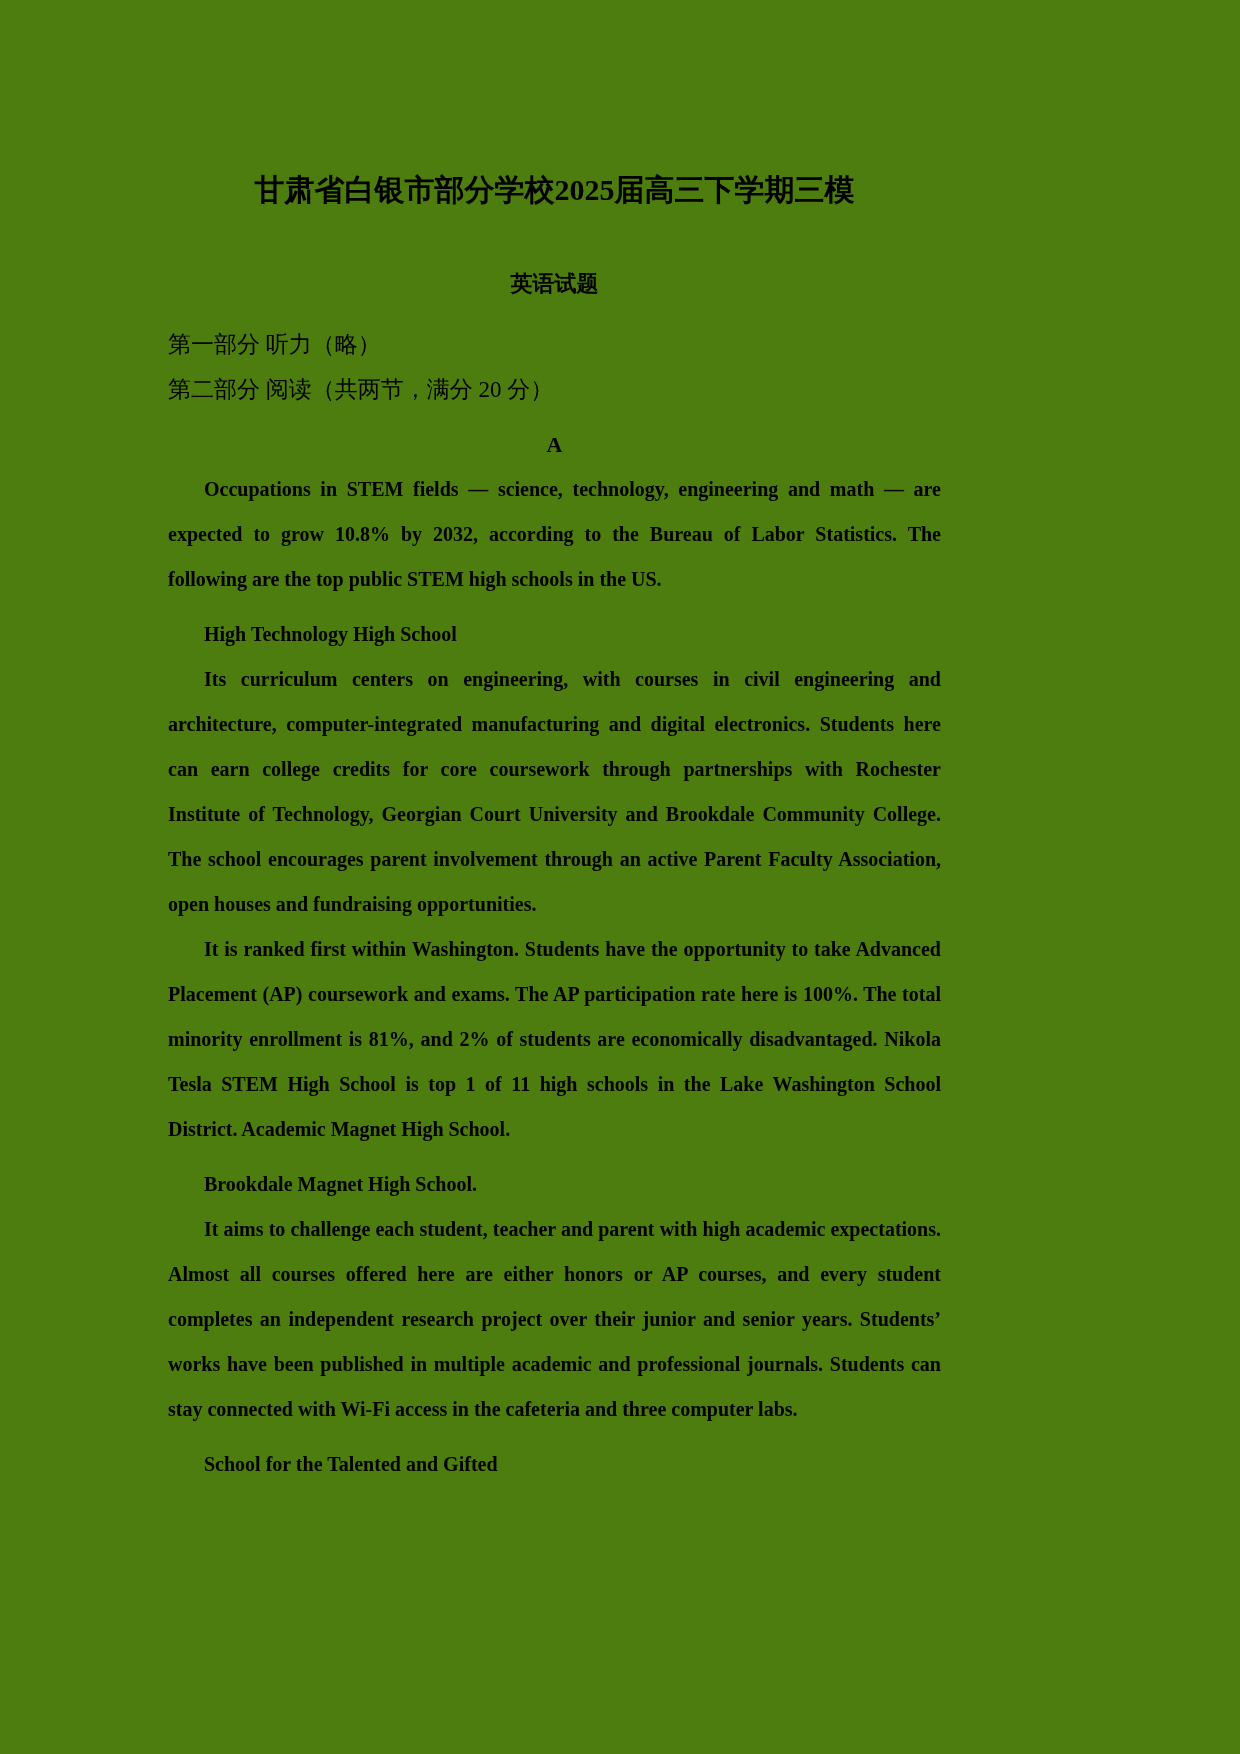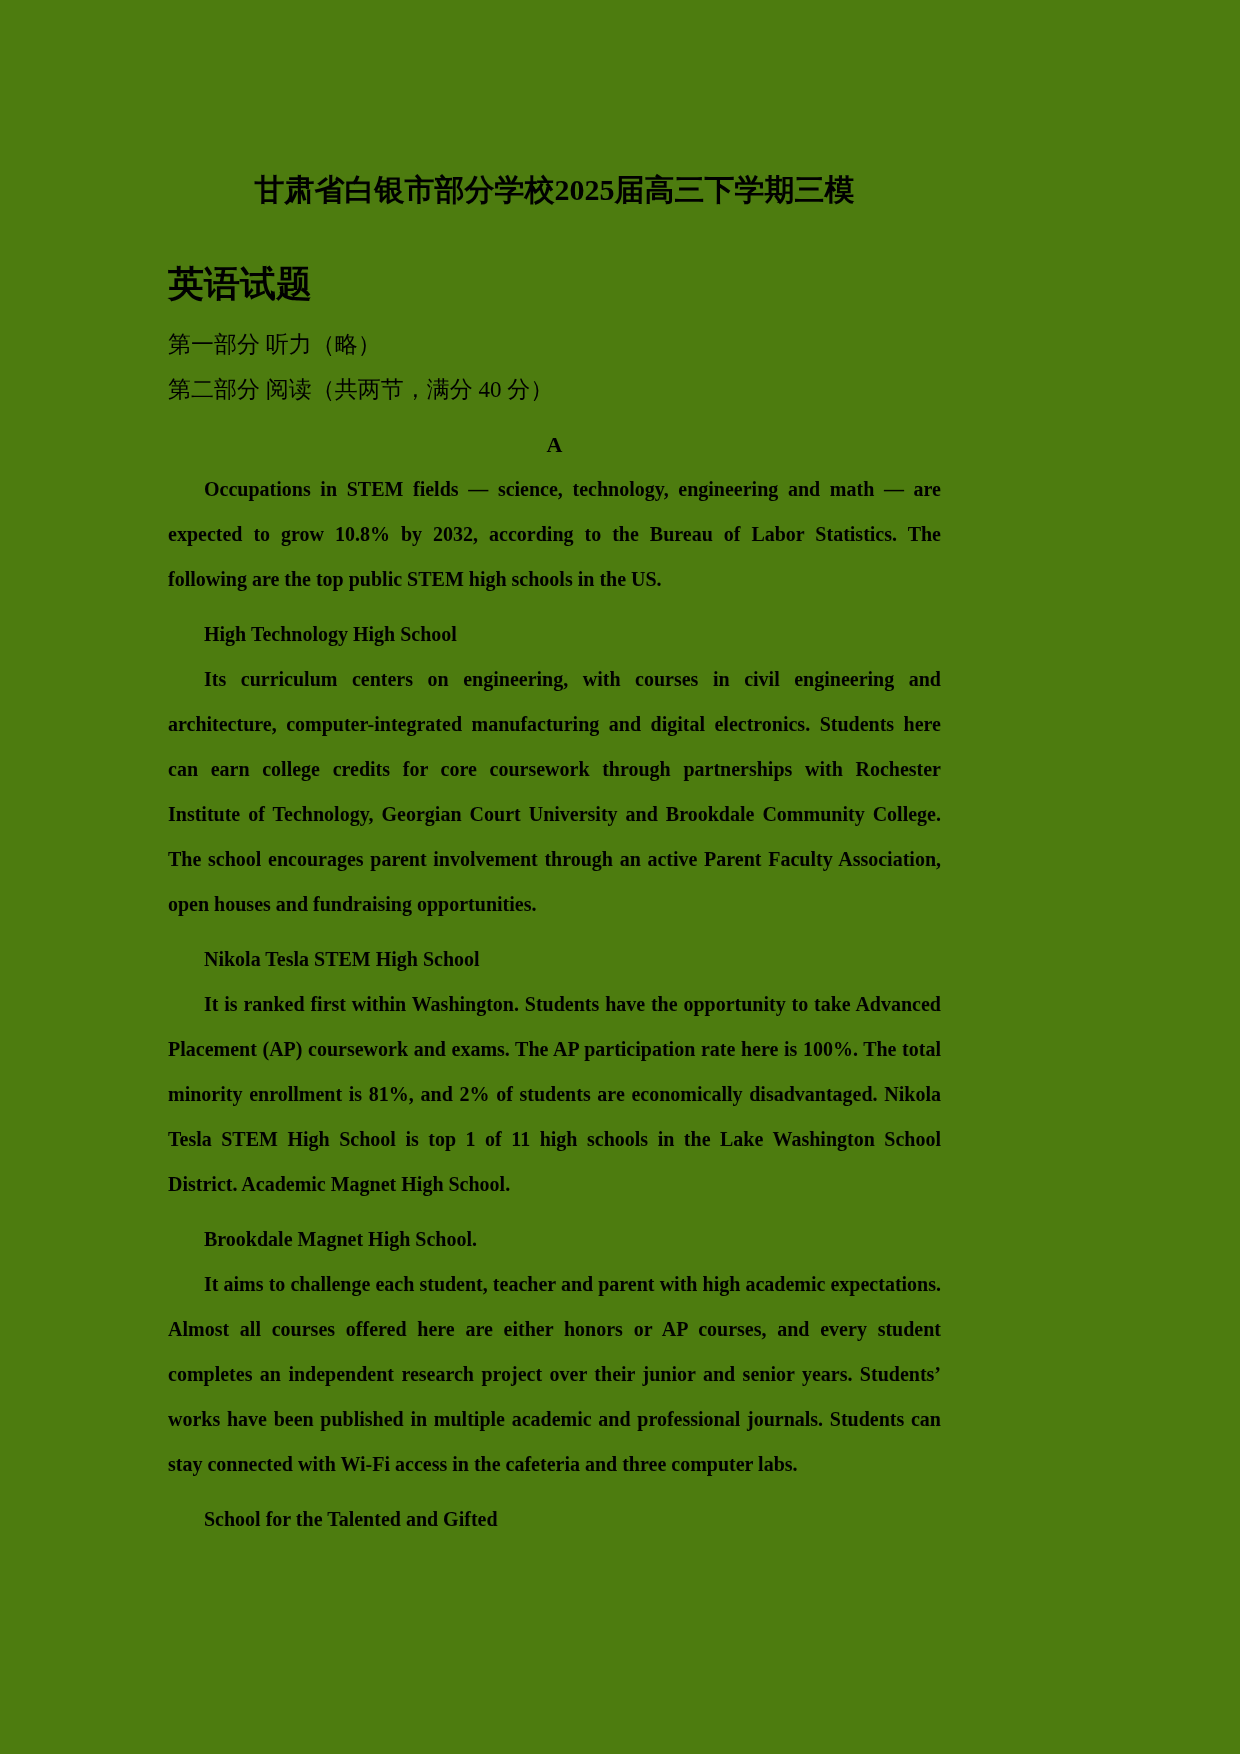--- a/index.html
+++ b/index.html
@@ -21,24 +21,24 @@
   .doc-title {
     margin: 0;
     font-size: 30px;
     line-height: 36px;
     font-weight: bold;
     text-align: center;
     font-family: "Liberation Serif", "DejaVu Serif", serif;
   }
   .doc-subtitle {
     margin: 60px 0 22px 0;
-    font-size: 36px;
+    font-size: 22px;
     line-height: 32px;
     font-weight: bold;
-    text-align: left;
+    text-align: center;
   }
   .cn-heading {
     margin: 0;
     font-size: 23px;
     line-height: 45px;
     font-weight: normal;
     text-align: left;
   }
   .passage-label {
     margin: 10px 0 0 0;
@@ -69,32 +69,31 @@
 <body>
 
 <div class="page">
 
   <h1 class="doc-title">甘肃省白银市部分学校2025届高三下学期三模</h1>
 
   <h2 class="doc-subtitle">英语试题</h2>
 
   <p class="cn-heading">第一部分  听力（略）</p>
 
-  <p class="cn-heading">第二部分  阅读（共两节，满分 40 分）</p>
+  <p class="cn-heading">第二部分  阅读（共两节，满分 20 分）</p>
 
 
 
   <p class="passage-label">A</p>
 
   <p class="body-para">Occupations in STEM fields — science, technology, engineering and math — are expected to grow 10.8% by 2032, according to the Bureau of Labor Statistics. The following are the top public STEM high schools in the US.</p>
 
   <p class="sec-heading">High Technology High School</p>
   <p class="body-para">Its curriculum centers on engineering, with courses in civil engineering and architecture, computer-integrated manufacturing and digital electronics. Students here can earn college credits for core coursework through partnerships with Rochester Institute of Technology, Georgian Court University and Brookdale Community College. The school encourages parent involvement through an active Parent Faculty Association, open houses and fundraising opportunities.</p>
 
-  <p class="sec-heading">Nikola Tesla STEM High School</p>
   <p class="body-para">It is ranked first within Washington. Students have the opportunity to take Advanced Placement (AP) coursework and exams. The AP participation rate here is 100%. The total minority enrollment is 81%, and 2% of students are economically disadvantaged. Nikola Tesla STEM High School is top 1 of 11 high schools in the Lake Washington School District. Academic Magnet High School.</p>
 
   <p class="sec-heading">Brookdale Magnet High School.</p>
   <p class="body-para">It aims to challenge each student, teacher and parent with high academic expectations. Almost all courses offered here are either honors or AP courses, and every student completes an independent research project over their junior and senior years. Students’ works have been published in multiple academic and professional journals. Students can stay connected with Wi-Fi access in the cafeteria and three computer labs.</p>
 
   <p class="sec-heading">School for the Talented and Gifted</p>
 
 </div>
 
 </body></html>

